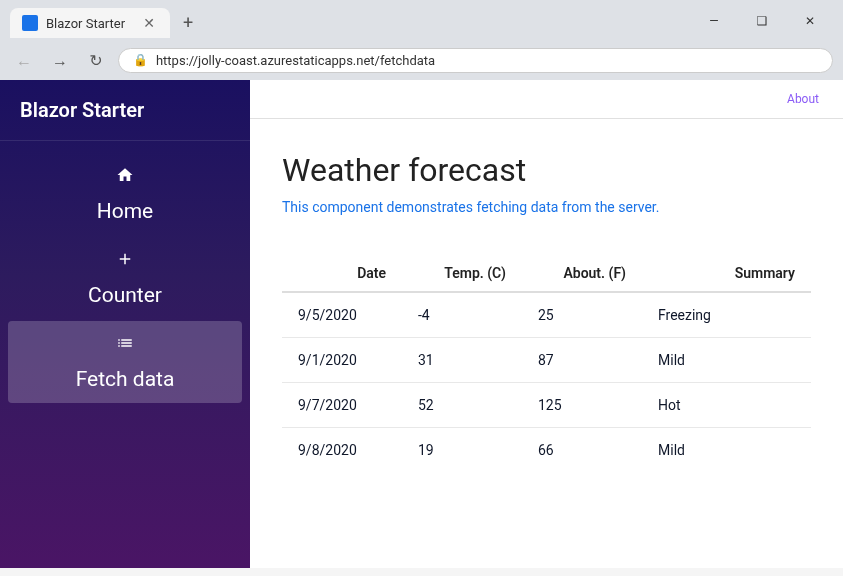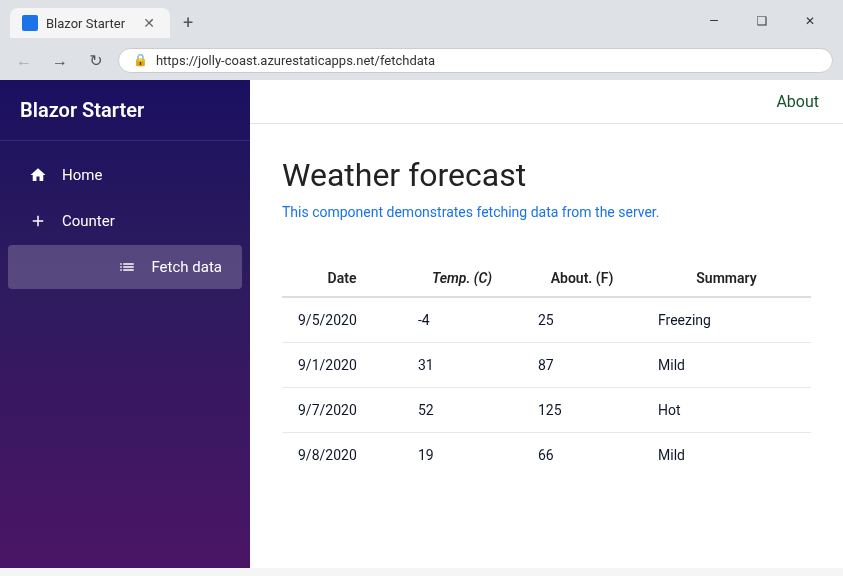--- a/index.html
+++ b/index.html
@@ -144,24 +144,25 @@
     }
     .sidebar-nav {
       padding: 10px 0;
     }
     .nav-item {
       display: flex;
       align-items: center;
       padding: 12px 20px;
       color: white;
       cursor: pointer;
-      font-size: 15px;
+      font-size: 21px;
       gap: 14px;
       border-radius: 4px;
       margin: 2px 8px;
+      flex-direction: column;
     }
     .nav-item.active {
       background: rgba(255,255,255,0.2);
       justify-content: flex-end;
     }
     .nav-icon {
       width: 20px;
       height: 20px;
       display: flex;
       align-items: center;
@@ -178,22 +179,22 @@
       overflow: hidden;
     }
     .top-bar {
       display: flex;
       justify-content: flex-end;
       padding: 12px 24px;
       border-bottom: 1px solid #e0e0e0;
       background: white;
     }
     .about-link {
-      color: #14532d;
-      font-size: 16px;
+      color: #8b5cf6;
+      font-size: 12px;
       cursor: pointer;
       text-decoration: none;
     }
 
     .content-area {
       padding: 32px 32px;
       overflow-y: auto;
     }
     .page-title {
       font-size: 32px;
@@ -207,35 +208,35 @@
       margin-bottom: 40px;
     }
 
     
     .data-table {
       width: 100%;
       border-collapse: collapse;
       font-size: 14px;
     }
     .data-table th {
-      text-align: center;
+      text-align: right;
       padding: 10px 16px;
       font-weight: 600;
       color: #222;
       border-bottom: 2px solid #ddd;
     }
     .data-table td {
       padding: 14px 16px;
       border-bottom: 1px solid #e8e8e8;
       color: #0f172a;
     }
     .data-table tr:last-child td { border-bottom: none; }
     .highlight { color: #1a73e8; }
     .col-date { width: 120px; }
-    .col-tempc { width: 120px; font-style: italic; }
+    .col-tempc { width: 120px; }
     .col-tempf { width: 120px; }
     .col-summary { }
   </style>
 </head>
 <body>
 
 <div class="browser-chrome">
   <div class="browser-titlebar">
     <div class="browser-tabs">
       <div class="browser-tab">

